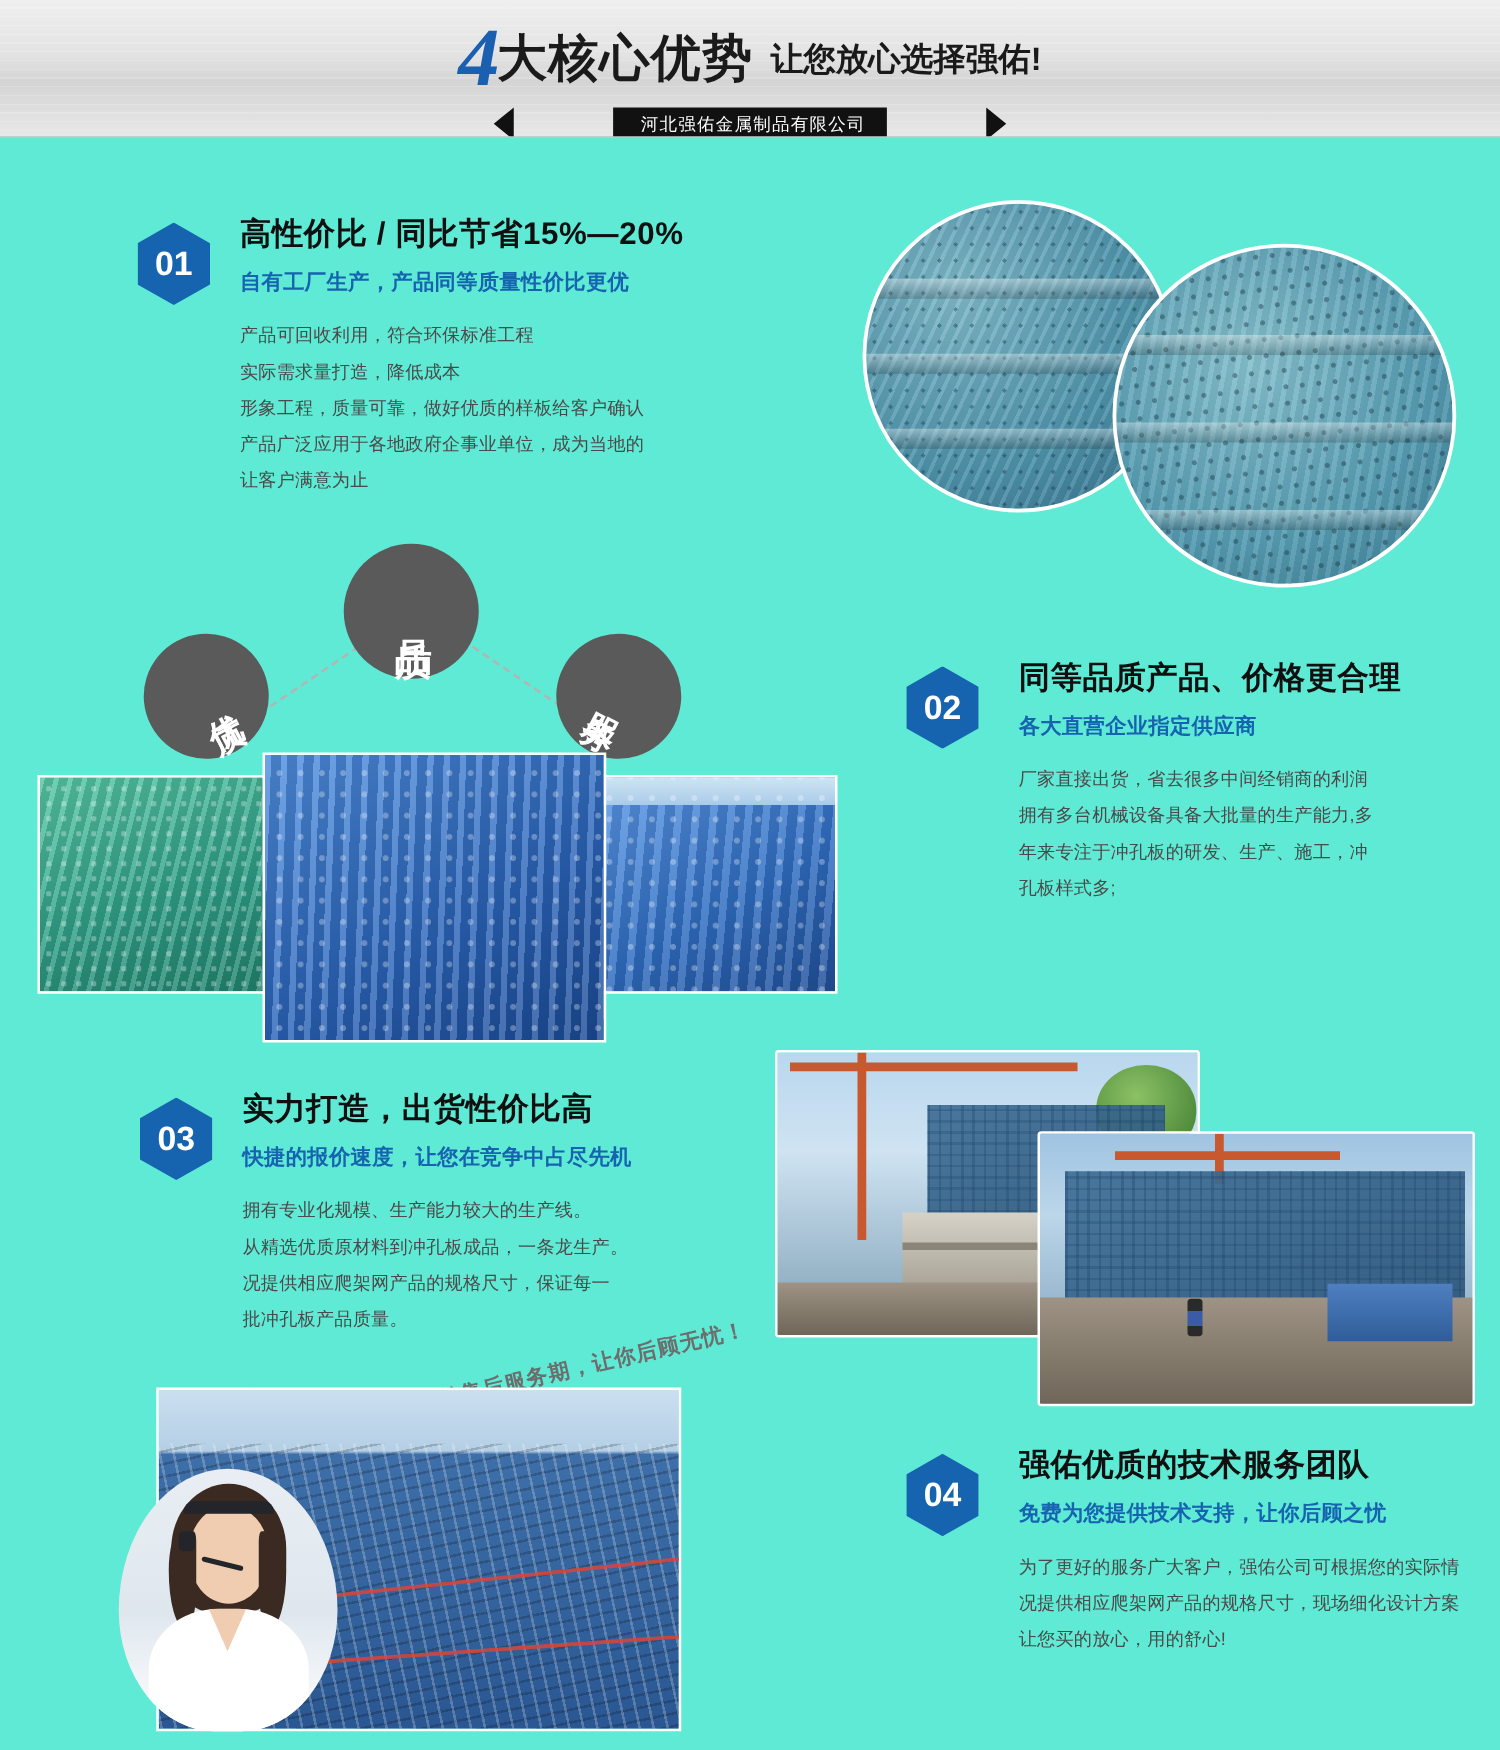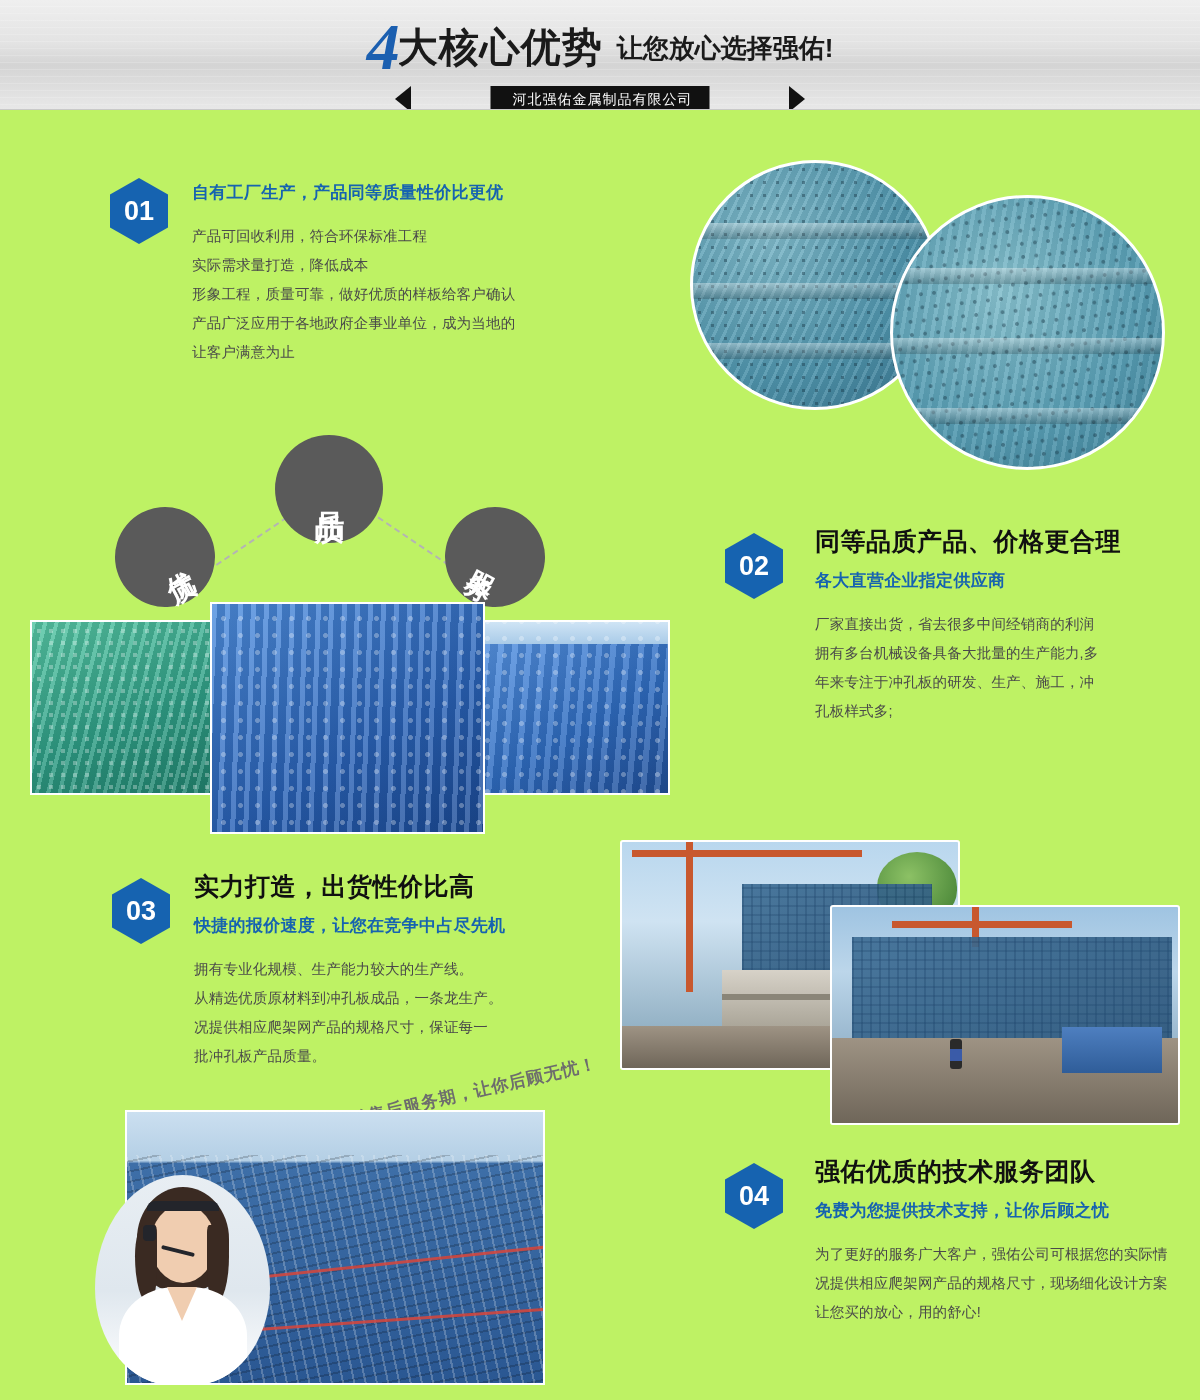--- a/index.html
+++ b/index.html
@@ -7,21 +7,21 @@
     width: 1200px;
     height: 1400px;
     font-family: "Liberation Sans", sans-serif;
     background: #ffffff;
     overflow: hidden;
   }
   .page {
     position: relative;
     width: 1200px;
     height: 1400px;
-    background: #bef264;
+    background: #5eead4;
   }
 
   
   .header {
     position: relative;
     width: 1200px;
     height: 110px;
     background: linear-gradient(to bottom, #efefef 0%, #e3e3e3 40%, #d4d4d4 60%, #e8e8e8 100%);
     border-bottom: 1px solid #c9c9c9;
     overflow: hidden;
@@ -424,20 +424,21 @@
         <span class="ribbon-tail-l"></span>
         <span class="ribbon-tail-r"></span>
         <span class="head-ribbon">河北强佑金属制品有限公司</span>
       </div>
     </div>
   </div>
 
   <div class="sec01">
     <div class="hexnum">01</div>
     <div class="txt">
+      <div class="blk-title">高性价比 / 同比节省15%—20%</div>
       <div class="blk-sub">自有工厂生产，产品同等质量性价比更优</div>
       <div class="blk-body">
         <p>产品可回收利用，符合环保标准工程</p>
         <p>实际需求量打造，降低成本</p>
         <p>形象工程，质量可靠，做好优质的样板给客户确认</p>
         <p>产品广泛应用于各地政府企事业单位，成为当地的</p>
         <p>让客户满意为止</p>
       </div>
     </div>
   </div>

